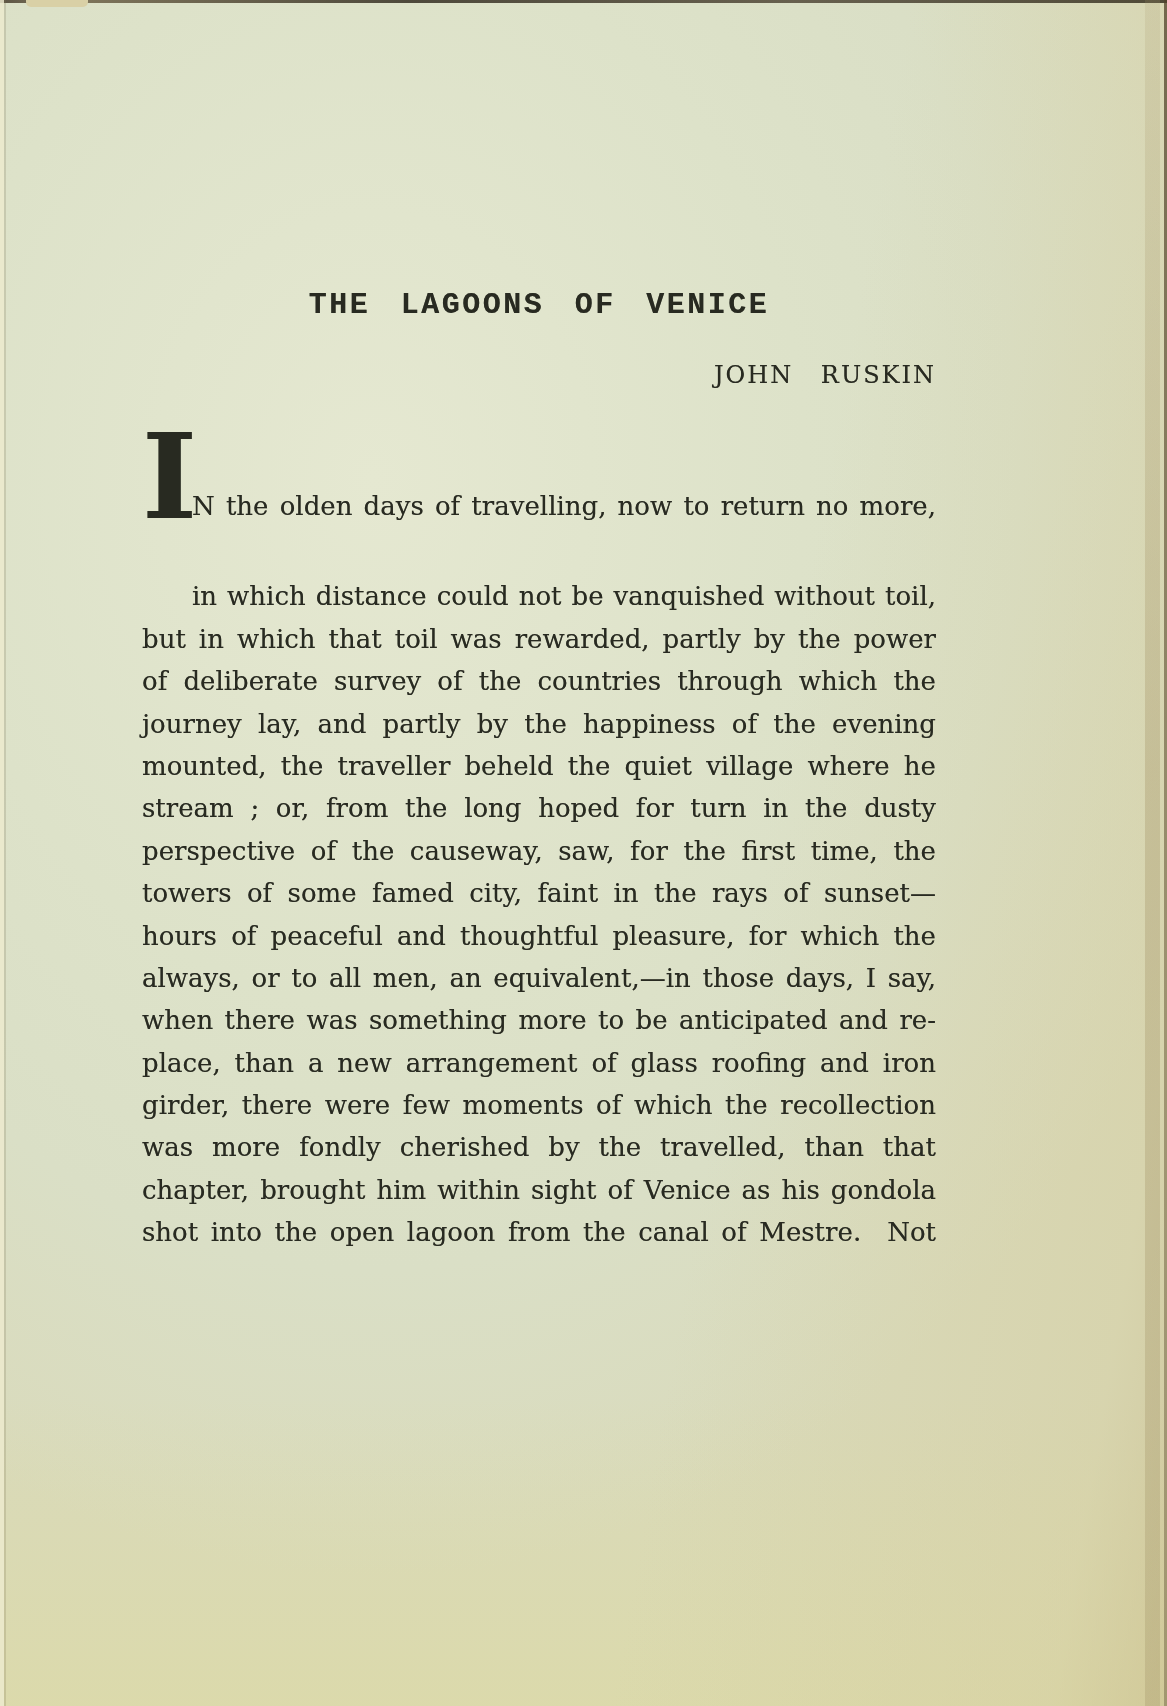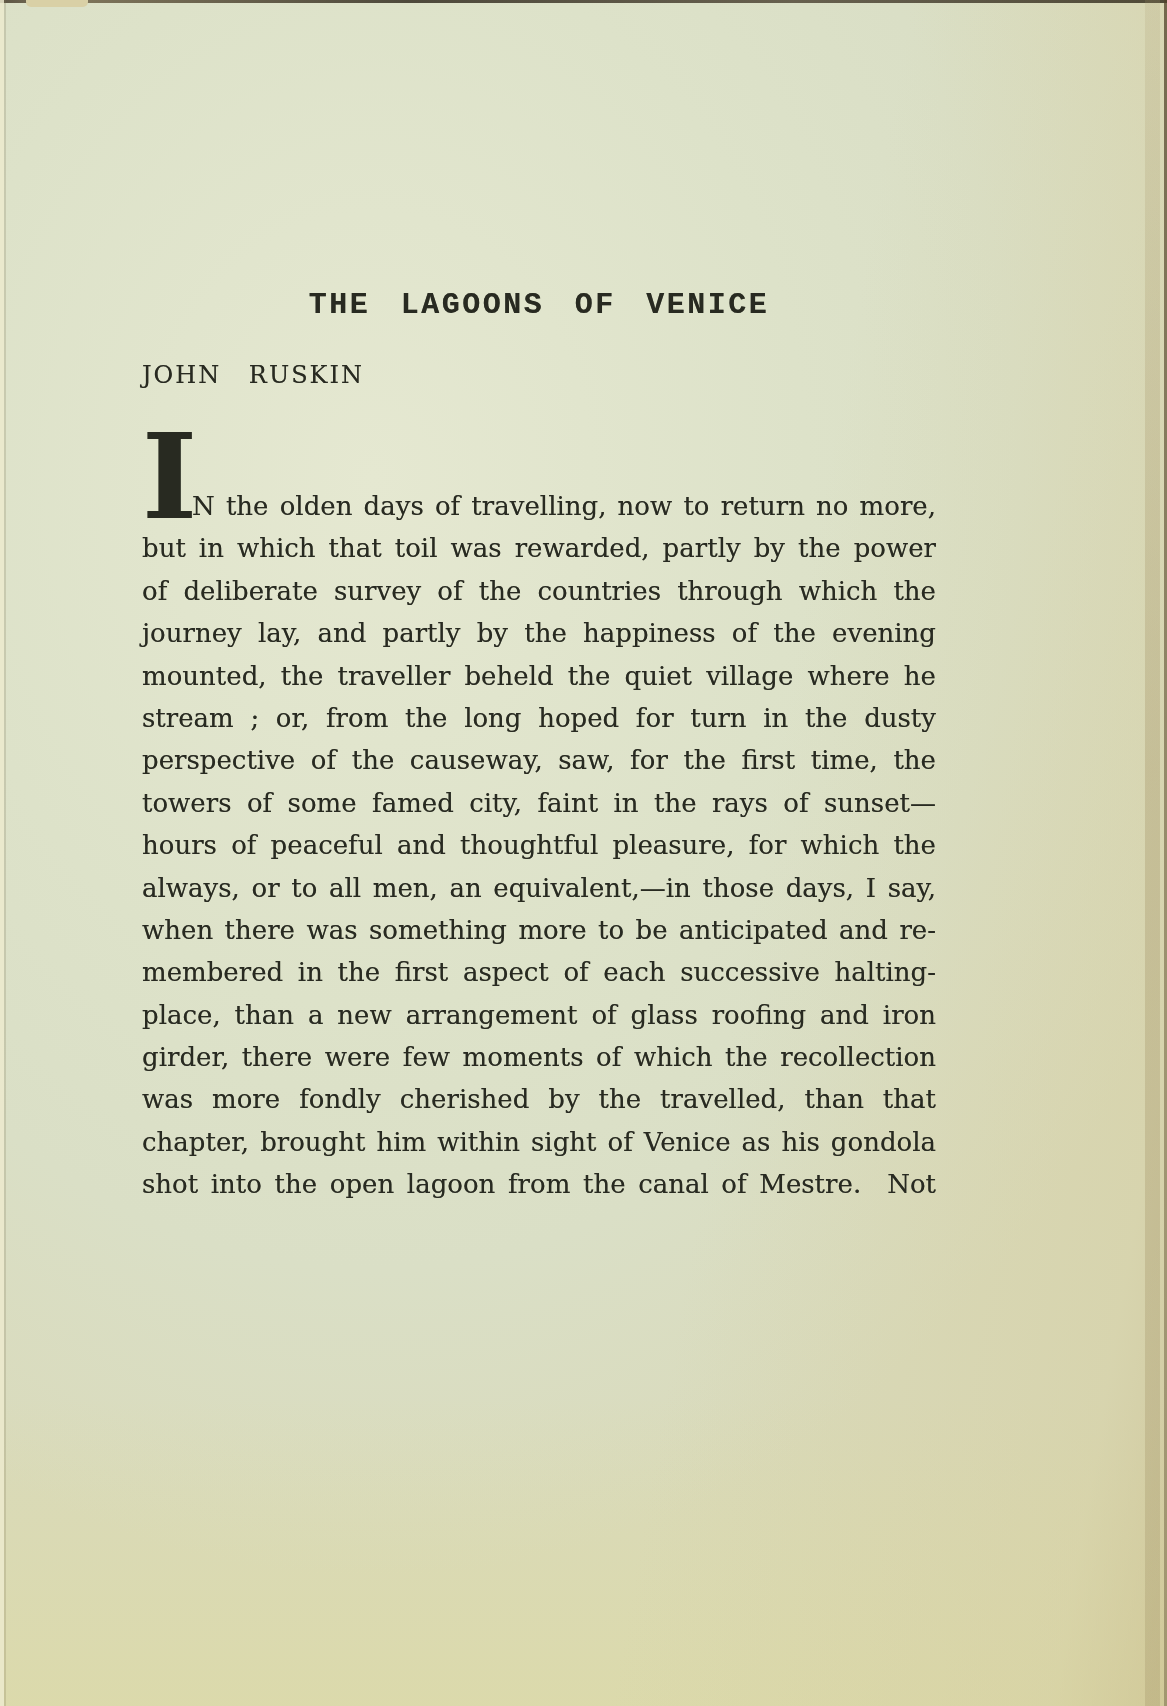--- a/index.html
+++ b/index.html
@@ -52,21 +52,21 @@
   .title {
     position: absolute; top: 288px; left: 0; width: 100%;
     text-align: center;
     font-size: 30px; font-weight: 700;
     letter-spacing: 2.5px; word-spacing: 10px;
     white-space: nowrap;
     font-family: Liberation Mono, monospace;
   }
   .author {
     position: absolute; top: 361px; left: 0; width: 100%;
-    text-align: left;
+    text-align: right;
     font-size: 24px; font-weight: 400;
     letter-spacing: 2px; word-spacing: 18px;
     white-space: nowrap;
   }
   .body {
     position: absolute; top: 437px; left: 0; width: 100%;
     font-size: 26px;
     line-height: 42.4px;
   }
   .line {
@@ -99,31 +99,31 @@
 
   <div class="text-col">
 
     <div class="title">THE LAGOONS OF VENICE</div>
 
     <div class="author">JOHN  RUSKIN</div>
 
     <div class="body">
       <span class="dropcap">I</span>
       <div class="line after-cap">N the olden days of travelling, now to return no more,</div>
+      <div class="line after-cap">in which distance could not be vanquished without toil,</div>
       <div class="line">but in which that toil was rewarded, partly by the power</div>
       <div class="line">of deliberate survey of the countries through which the</div>
       <div class="line">journey lay, and partly by the happiness of the evening</div>
       <div class="line">mounted, the traveller beheld the quiet village where he</div>
       <div class="line">stream ; or, from the long hoped for turn in the dusty</div>
       <div class="line">perspective of the causeway, saw, for the first time, the</div>
       <div class="line">towers of some famed city, faint in the rays of sunset—</div>
       <div class="line">hours of peaceful and thoughtful pleasure, for which the</div>
       <div class="line">always, or to all men, an equivalent,—in those days, I say,</div>
       <div class="line">when there was something more to be anticipated and re-</div>
-      <div class="line">membered in the first aspect of each successive halting-</div>
       <div class="line">place, than a new arrangement of glass roofing and iron</div>
       <div class="line">girder, there were few moments of which the recollection</div>
       <div class="line">was more fondly cherished by the travelled, than that</div>
       <div class="line">chapter, brought him within sight of Venice as his gondola</div>
       <div class="line">shot into the open lagoon from the canal of Mestre. Not</div>
     </div>
 
   </div>
 </div>
 

